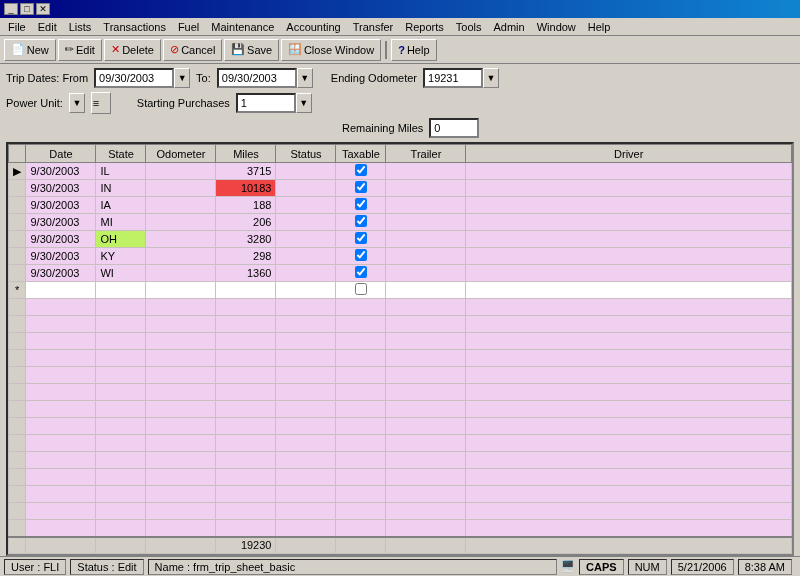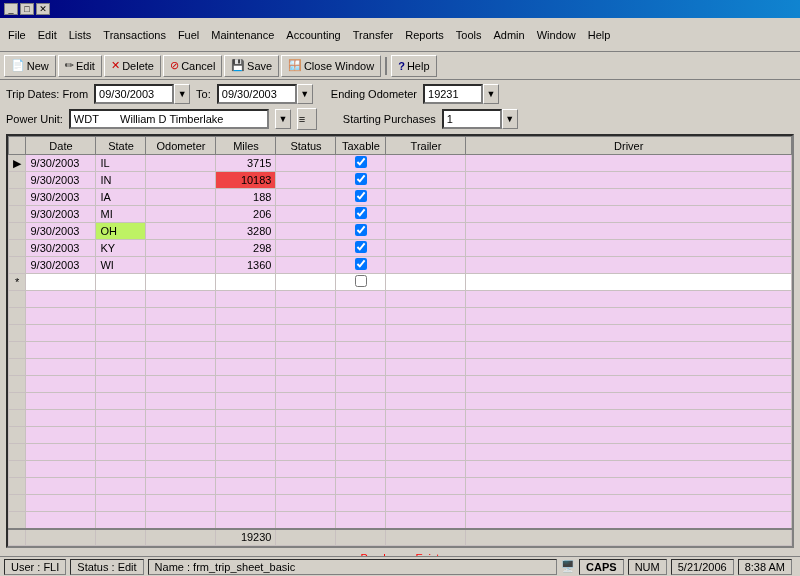--- a/index.html
+++ b/index.html
@@ -29,21 +29,21 @@
       cursor: pointer;
     }
 
     
     .menu-bar {
       background: #d4d0c8;
       border-bottom: 1px solid #808080;
       display: flex;
       align-items: center;
       padding: 1px 2px;
-      height: 34px;
+      height: 18px;
     }
     .menu-item {
       padding: 1px 6px;
       cursor: pointer;
       font-size: 11px;
     }
 
     
     .toolbar {
       background: #d4d0c8;
@@ -265,31 +265,34 @@
     <span style="margin-left: 12px;" class="form-label">Ending Odometer</span>
     <div class="input-group">
       <input class="form-input" style="width: 60px;" type="text" value="19231">
       <button class="dropdown-btn">▼</button>
     </div>
 
   </div>
 
   <div class="form-row">
     <span class="form-label">Power Unit:</span>
-    <input class="form-input power-unit-input" type="text" value="WDT       William D Timberlake" style="">
     <button class="dropdown-btn">▼</button>
     <button class="toolbar-btn" style="width:20px;padding:1px;">≡</button>
 
     <span style="margin-left:20px;" class="form-label">Starting Purchases</span>
     <div class="input-group">
       <input class="form-input" style="width: 60px;" type="text" value="1">
       <button class="dropdown-btn">▼</button>
     </div>
   </div>
 
+  <div class="form-row" style="margin-left: 336px;">
+    <span class="form-label">Remaining Miles</span>
+    <input class="form-input" style="width: 50px;" type="text" value="0">
+  </div>
 
   <div class="table-container">
     <table class="data-table">
       <thead>
         <tr>
           <th style="width:16px;"></th>
           <th class="col-date">Date</th>
           <th class="col-state">State</th>
           <th class="col-odometer">Odometer</th>
           <th class="col-miles">Miles</th>

